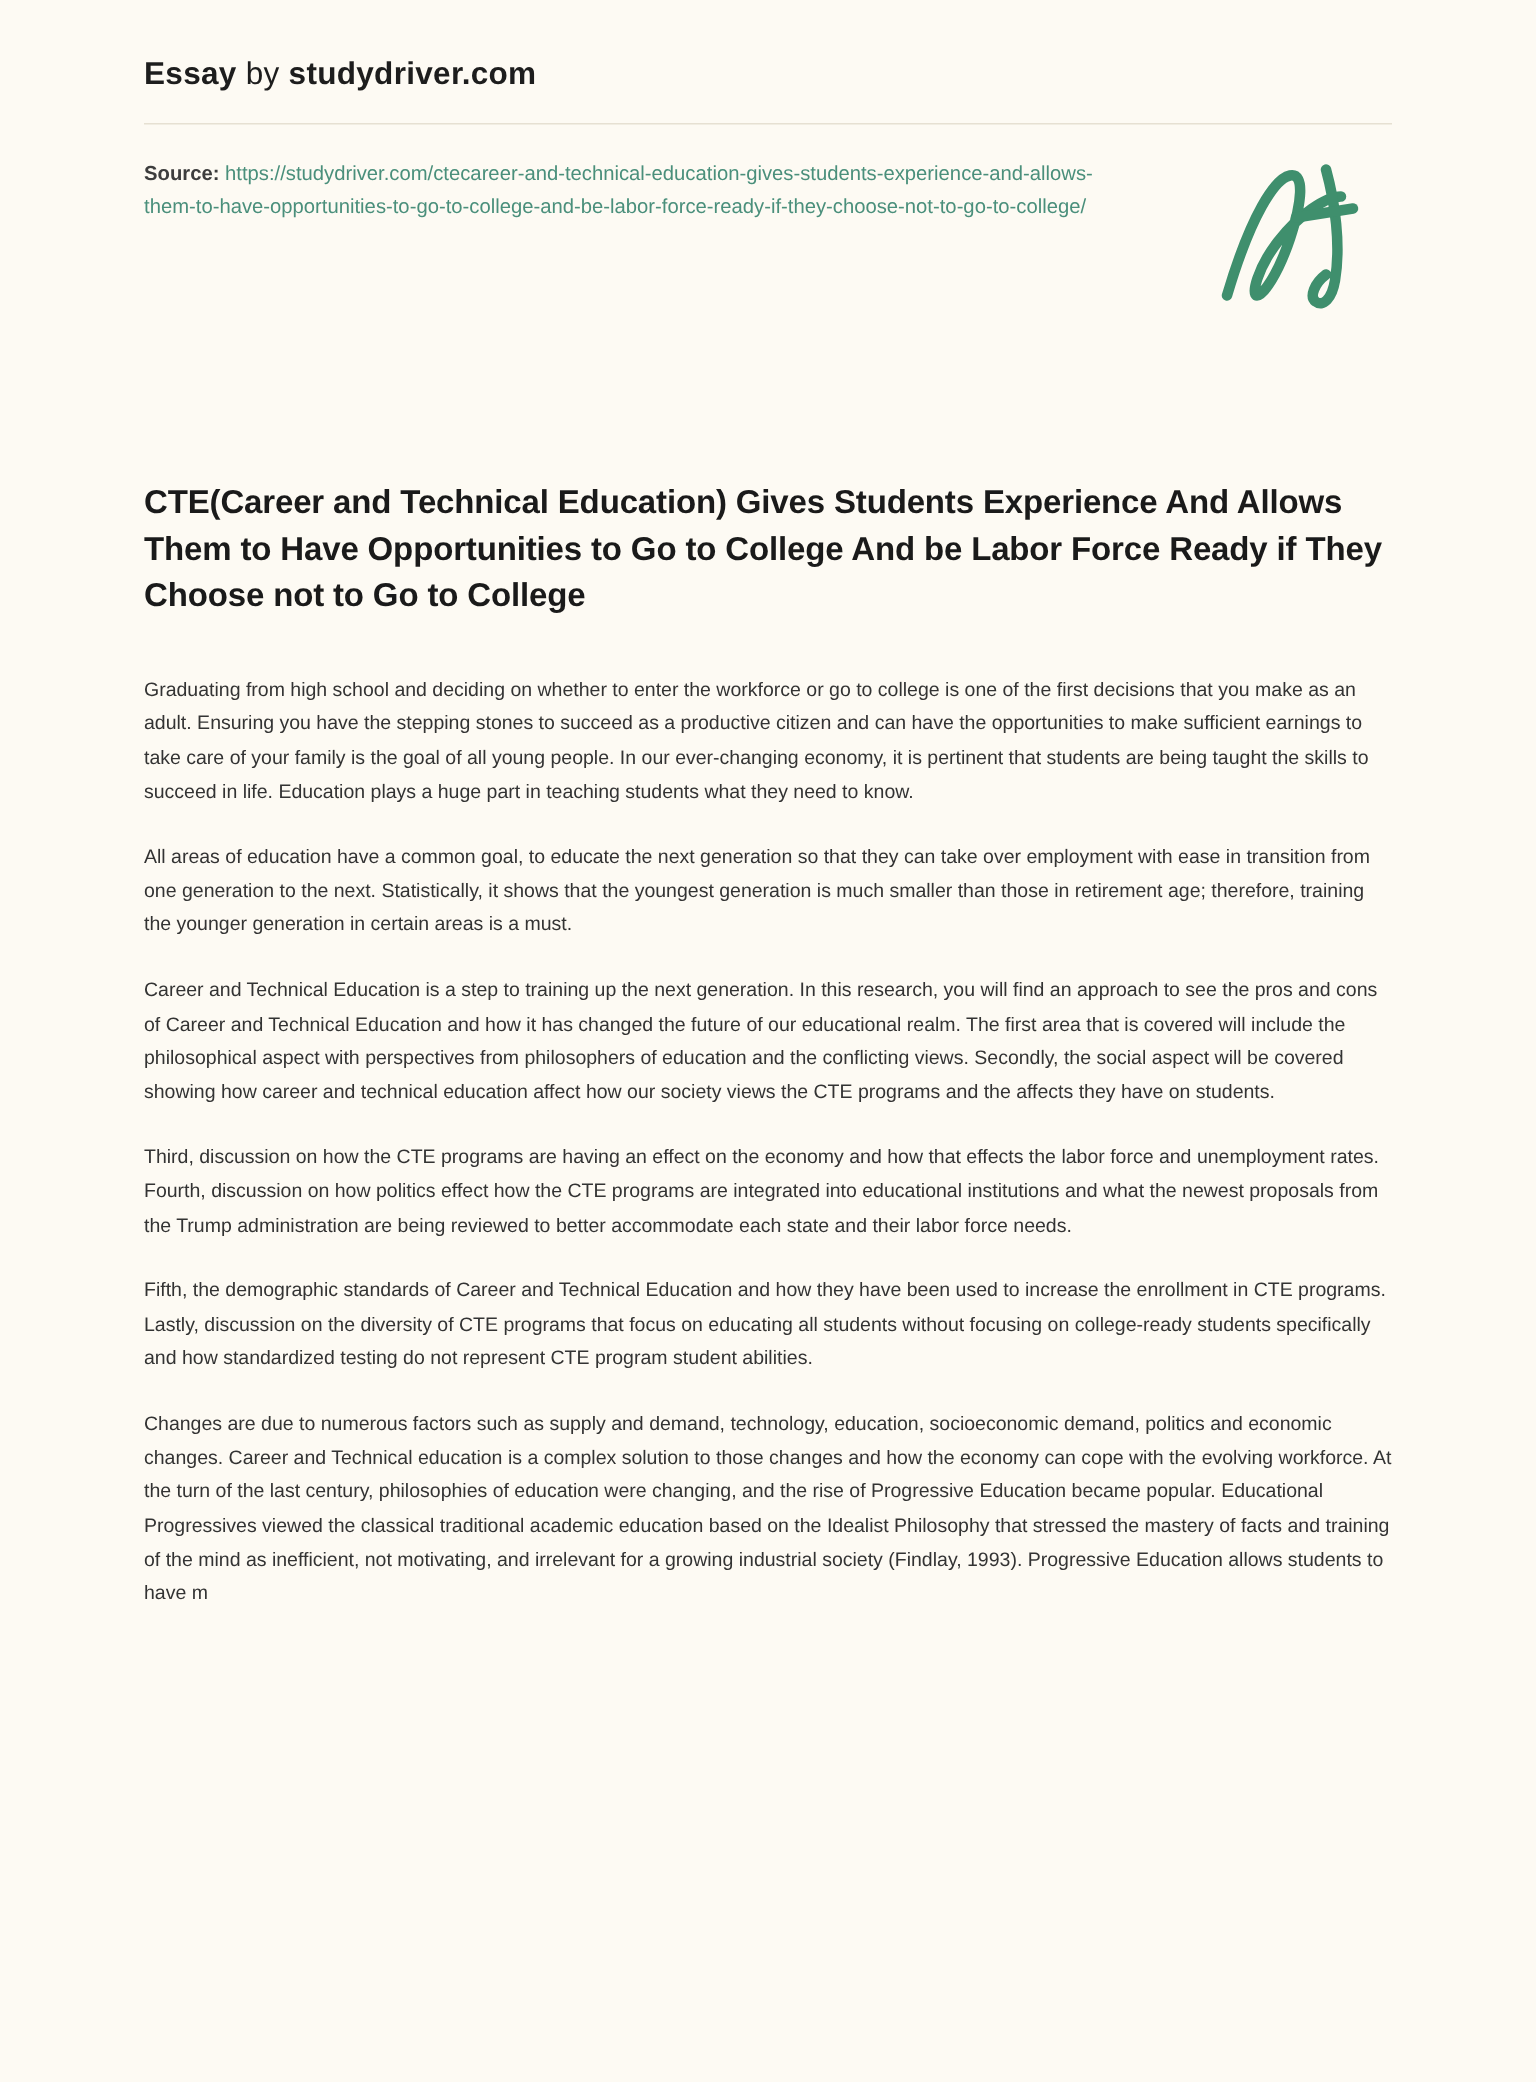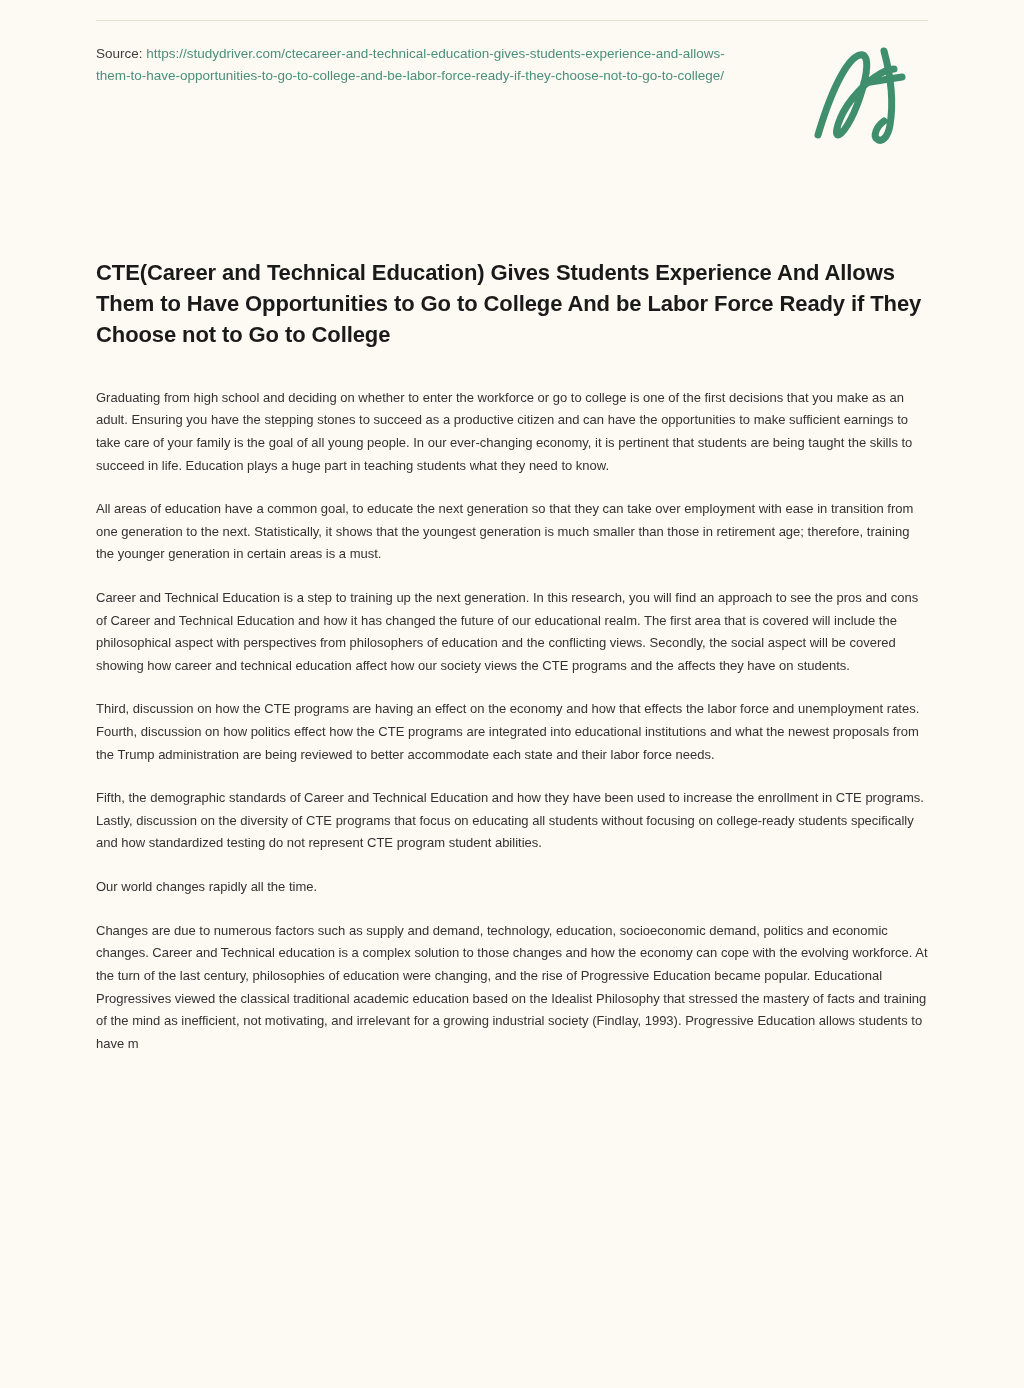--- a/index.html
+++ b/index.html
@@ -50,20 +50,21 @@
   }
   .source-block {
     font-size: 13.5px;
     line-height: 1.62;
     color: #3d3d3d;
     max-width: 640px;
     word-break: break-word;
   }
   .source-label {
     color: #3d3d3d;
+    font-weight: bold;
   }
   .source-url {
     color: #4a8f7b;
     text-decoration: none;
     margin-top: 12px;
   }
   .logo {
     width: 120px;
     height: 110px;
     position: relative;
@@ -99,20 +100,23 @@
   }
   .truncated {
     overflow: hidden;
   }
 </style>
 </head>
 <body>
 
 <div class="page">
 
+  <div class="site-header">
+    <span class="brand-essay">Essay</span><span class="brand-by"> by </span><span class="brand-domain">studydriver.com</span>
+  </div>
   <div class="header-rule"></div>
 
   <div class="source-row">
     <div class="source-block">
       <span class="source-label">Source: </span><a class="source-url" href="#">https://studydriver.com/ctecareer-and-technical-education-gives-students-experience-and-allows-them-to-have-opportunities-to-go-to-college-and-be-labor-force-ready-if-they-choose-not-to-go-to-college/</a>
     </div>
     <div class="logo">
       <svg width="120" height="110" viewBox="0 0 120 110" aria-hidden="true">
         <path d="M20 92 C36 38, 52 14, 62 12 C72 10, 70 30, 62 54 C54 78, 44 92, 40 92 C36 92, 40 74, 54 56 C68 38, 86 26, 96 26" fill="none" stroke="#3f8f6d" stroke-width="7" stroke-linecap="round" stroke-linejoin="round"></path>
         <path d="M86 8 C92 30, 96 58, 92 82 C90 94, 84 100, 79 96 C75 93, 78 84, 86 78" fill="none" stroke="#3f8f6d" stroke-width="7" stroke-linecap="round" stroke-linejoin="round"></path>
@@ -122,17 +126,16 @@
   </div>
 
   <h1 class="doc-title">CTE(Career and Technical Education) Gives Students Experience And Allows Them to Have Opportunities to Go to College And be Labor Force Ready if They Choose not to Go to College</h1>
 
   <div class="doc-body">
     <p>Graduating from high school and deciding on whether to enter the workforce or go to college is one of the first decisions that you make as an adult. Ensuring you have the stepping stones to succeed as a productive citizen and can have the opportunities to make sufficient earnings to take care of your family is the goal of all young people. In our ever-changing economy, it is pertinent that students are being taught the skills to succeed in life. Education plays a huge part in teaching students what they need to know.</p>
     <p>All areas of education have a common goal, to educate the next generation so that they can take over employment with ease in transition from one generation to the next. Statistically, it shows that the youngest generation is much smaller than those in retirement age; therefore, training the younger generation in certain areas is a must.</p>
     <p>Career and Technical Education is a step to training up the next generation. In this research, you will find an approach to see the pros and cons of Career and Technical Education and how it has changed the future of our educational realm. The first area that is covered will include the philosophical aspect with perspectives from philosophers of education and the conflicting views. Secondly, the social aspect will be covered showing how career and technical education affect how our society views the CTE programs and the affects they have on students.</p>
     <p>Third, discussion on how the CTE programs are having an effect on the economy and how that effects the labor force and unemployment rates. Fourth, discussion on how politics effect how the CTE programs are integrated into educational institutions and what the newest proposals from the Trump administration are being reviewed to better accommodate each state and their labor force needs.</p>
     <p>Fifth, the demographic standards of Career and Technical Education and how they have been used to increase the enrollment in CTE programs. Lastly, discussion on the diversity of CTE programs that focus on educating all students without focusing on college-ready students specifically and how standardized testing do not represent CTE program student abilities.</p>
-    <p>Our world changes rapidly all the time.</p>
     <p class="truncated">Changes are due to numerous factors such as supply and demand, technology, education, socioeconomic demand, politics and economic changes. Career and Technical education is a complex solution to those changes and how the economy can cope with the evolving workforce. At the turn of the last century, philosophies of education were changing, and the rise of Progressive Education became popular. Educational Progressives viewed the classical traditional academic education based on the Idealist Philosophy that stressed the mastery of facts and training of the mind as inefficient, not motivating, and irrelevant for a growing industrial society (Findlay, 1993). Progressive Education allows students to have m</p>
   </div>
 
 </div>
 
 </body></html>

